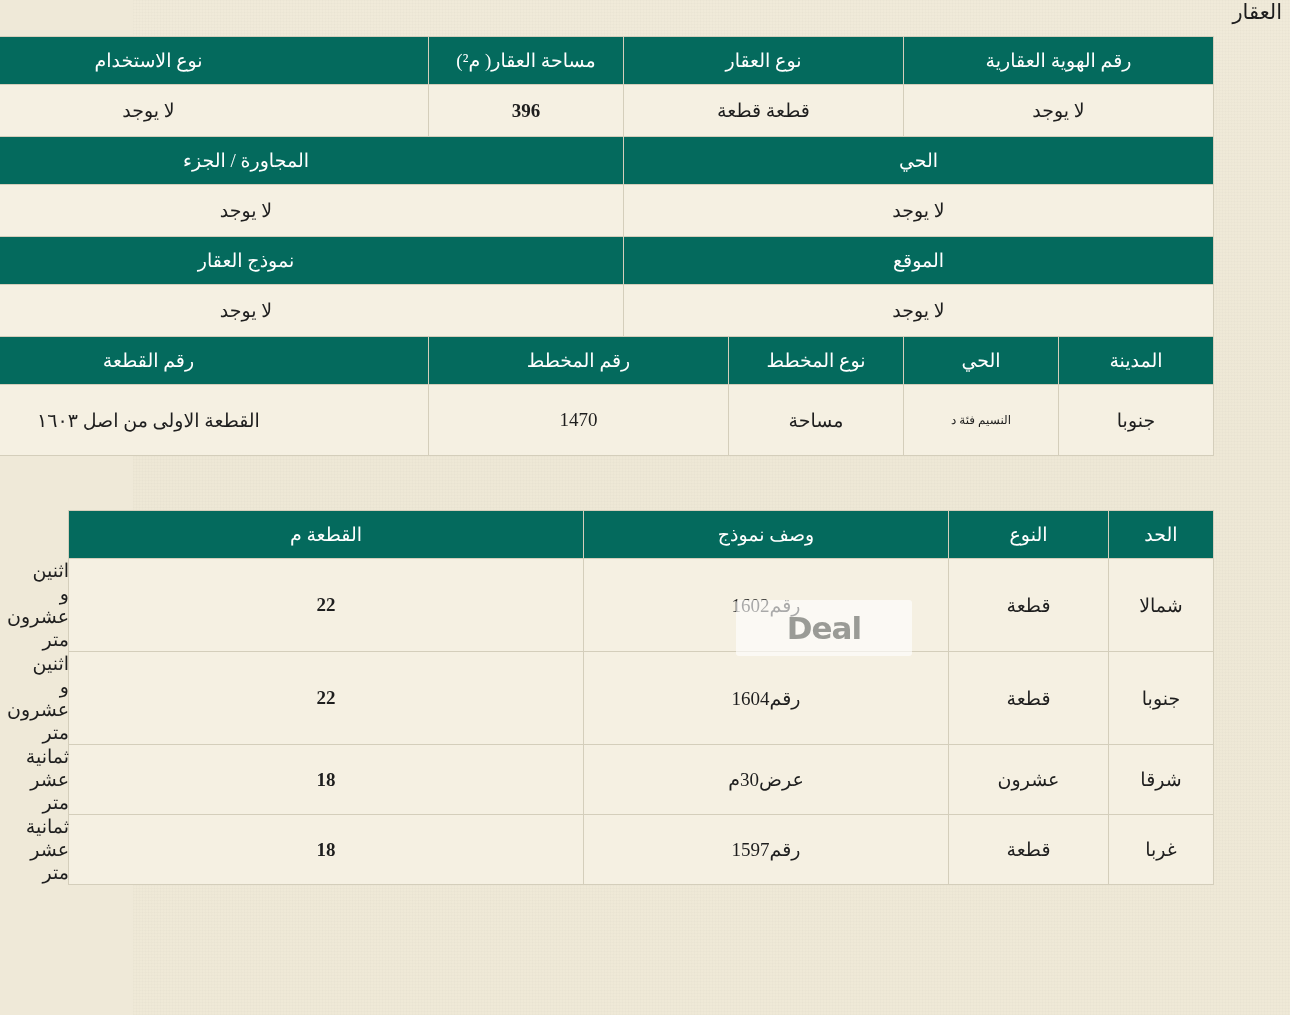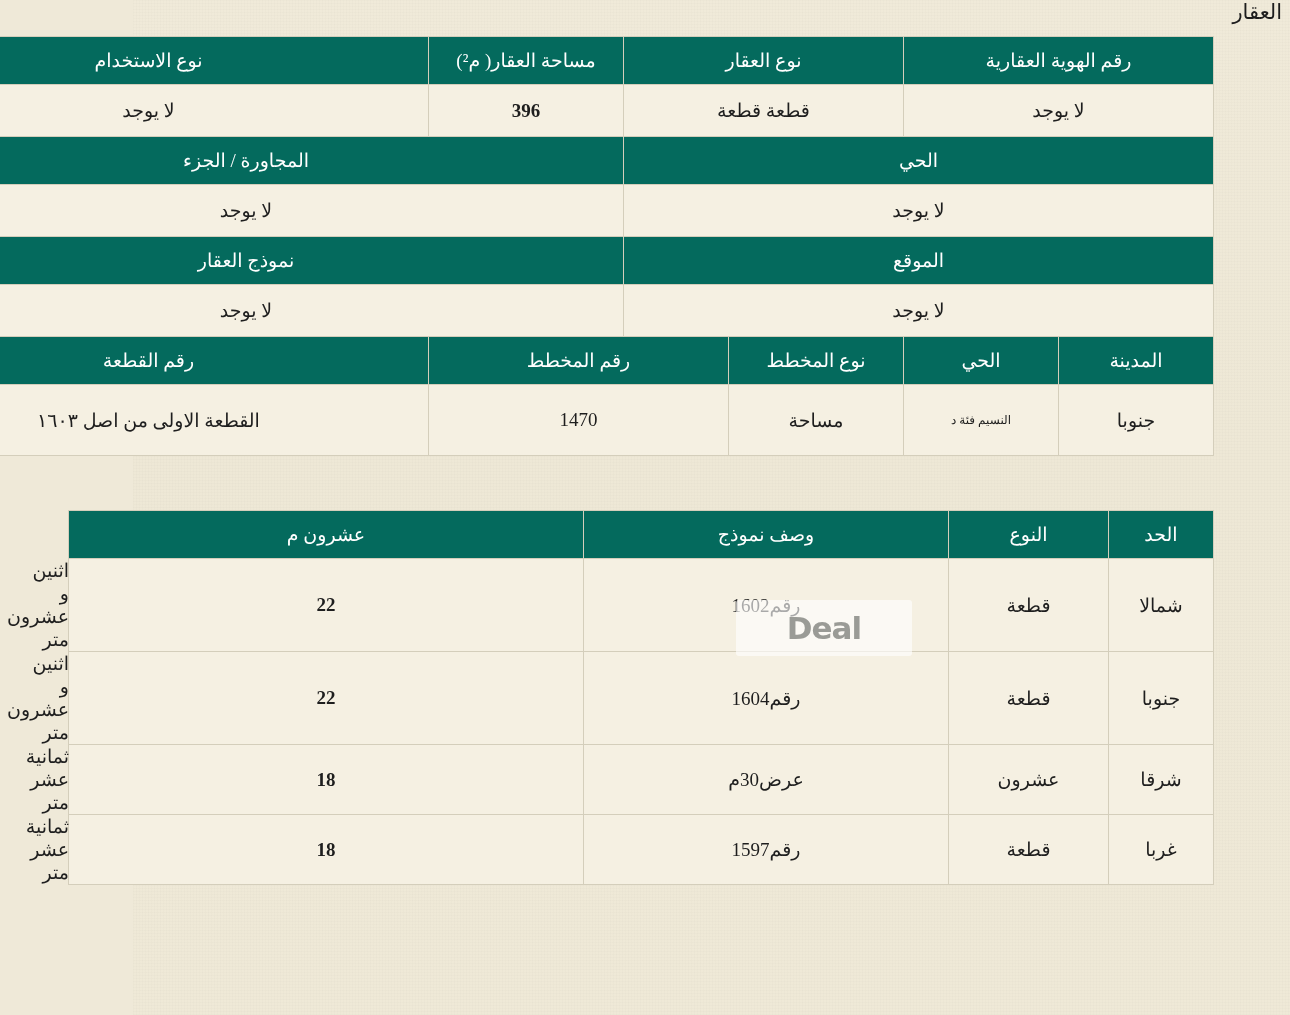--- a/index.html
+++ b/index.html
@@ -179,21 +179,21 @@
       <col style="width:105px">
       <col style="width:160px">
       <col style="width:365px">
       <col style="width:515px">
     </colgroup>
     <tbody>
       <tr>
         <th class="hdr">الحد</th>
         <th class="hdr">النوع</th>
         <th class="hdr">وصف نموذج</th>
-        <th class="hdr" colspan="2">عشرون م</th>
+        <th class="hdr" colspan="2">القطعة م</th>
       </tr>
 
       <tr>
         <td class="cell">شمالا</td>
         <td class="cell">قطعة</td>
         <td class="cell">رقم1602</td>
         <td class="cell num" style="width:235px">22</td>
         <td class="cell" style="width:280px;border-right:none">اثنين و عشرون متر</td>
       </tr>
       <tr>

